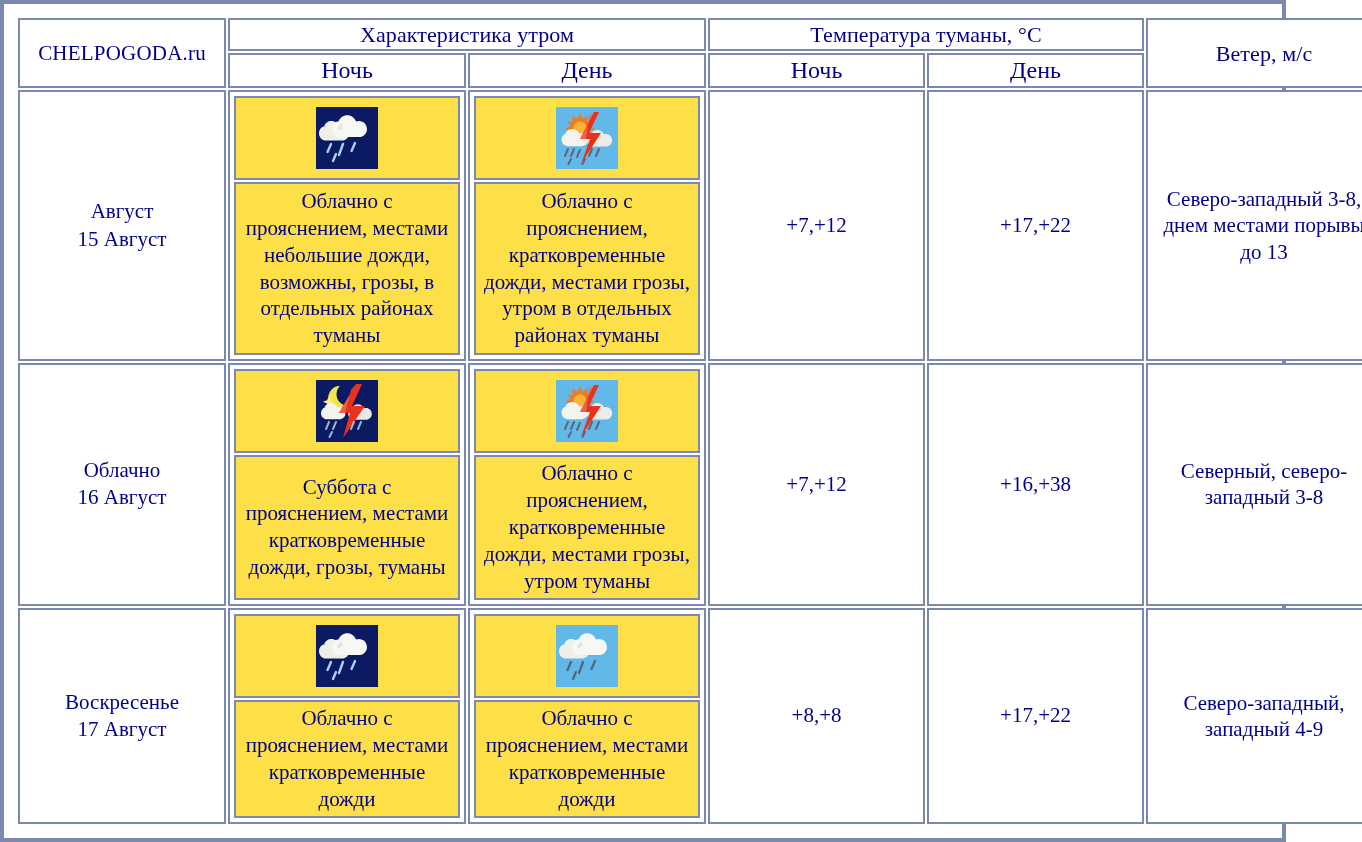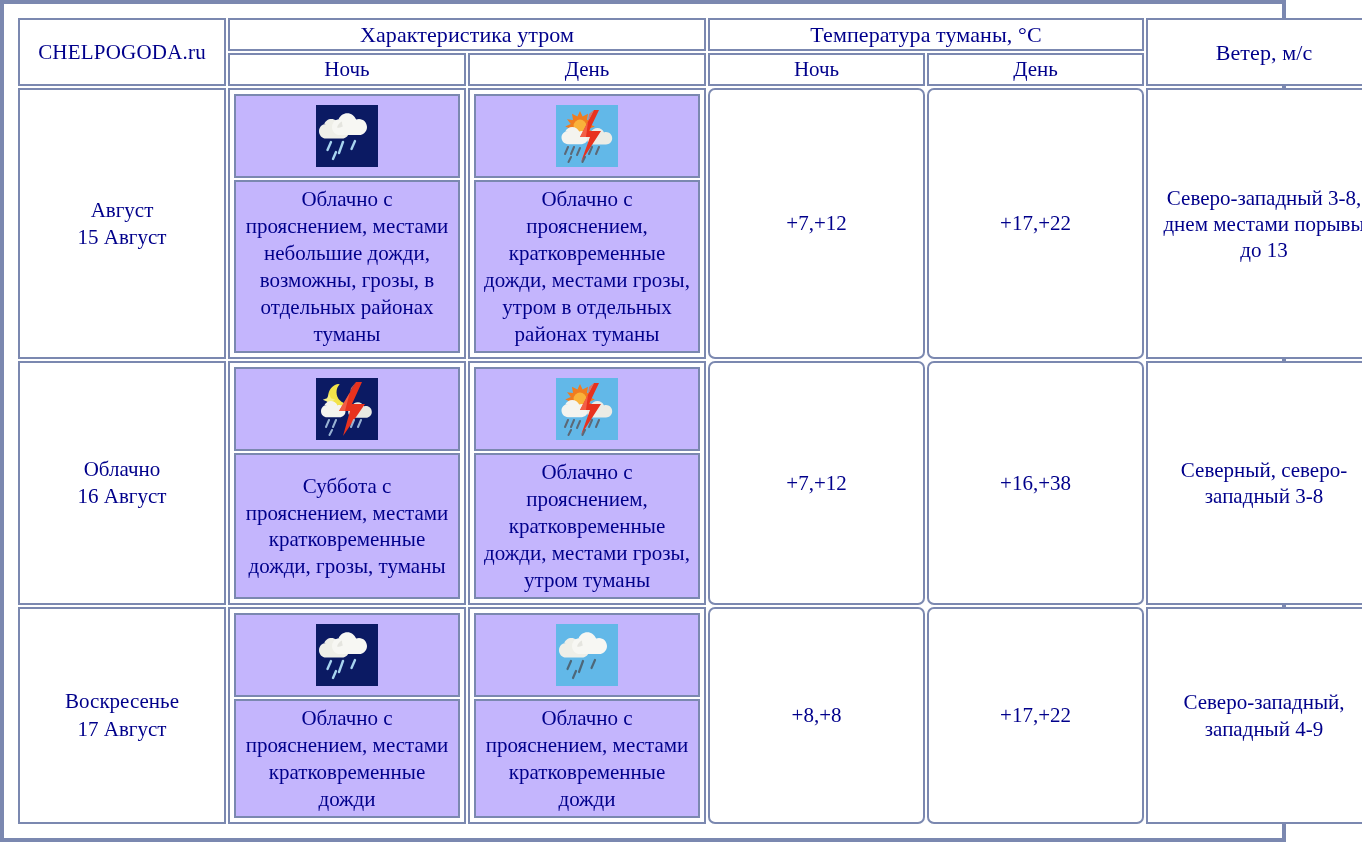--- a/index.html
+++ b/index.html
@@ -53,41 +53,40 @@
     letter-spacing: .1px;
   }
   th.logo-cell {
     font-weight: bold;
     font-size: 21px;
     letter-spacing: .2px;
     white-space: nowrap;
   }
   th.sub-header {
     font-weight: bold;
-    font-size: 21px;
+    font-size: 24px;
     margin-top: 48px;
   }
 
   
   col.c-day   { width: 208px; }
   col.c-night { width: 238px; }
   col.c-dday  { width: 238px; }
   col.c-tn    { width: 217px; }
   col.c-td    { width: 217px; }
   col.c-wind  { width: 236px; }
 
   
   td.daycell {
     font-weight: bold;
     font-size: 21px;
     line-height: 1.3;
   }
   td.temp {
     font-size: 21px;
-    border-radius: 7px;
   }
   td.wind {
     font-size: 21px;
     line-height: 1.25;
     padding-left: 10px;
     padding-right: 10px;
   }
 
   
   td.cond {
@@ -97,21 +96,21 @@
   }
   table.cond-inner {
     width: 100%;
     height: 100%;
     border-collapse: separate;
     border-spacing: 0 2px;
     table-layout: fixed;
   }
   table.cond-inner td {
     border: 2px solid #7b88b0;
-    background: #c4b5fd;
+    background: #fde047;
   }
   td.icon-slot {
     height: 76px;
     padding: 4px 0;
   }
   td.desc-slot {
     font-size: 21px;
     line-height: 1.28;
     padding: 8px 12px;
     vertical-align: middle;

